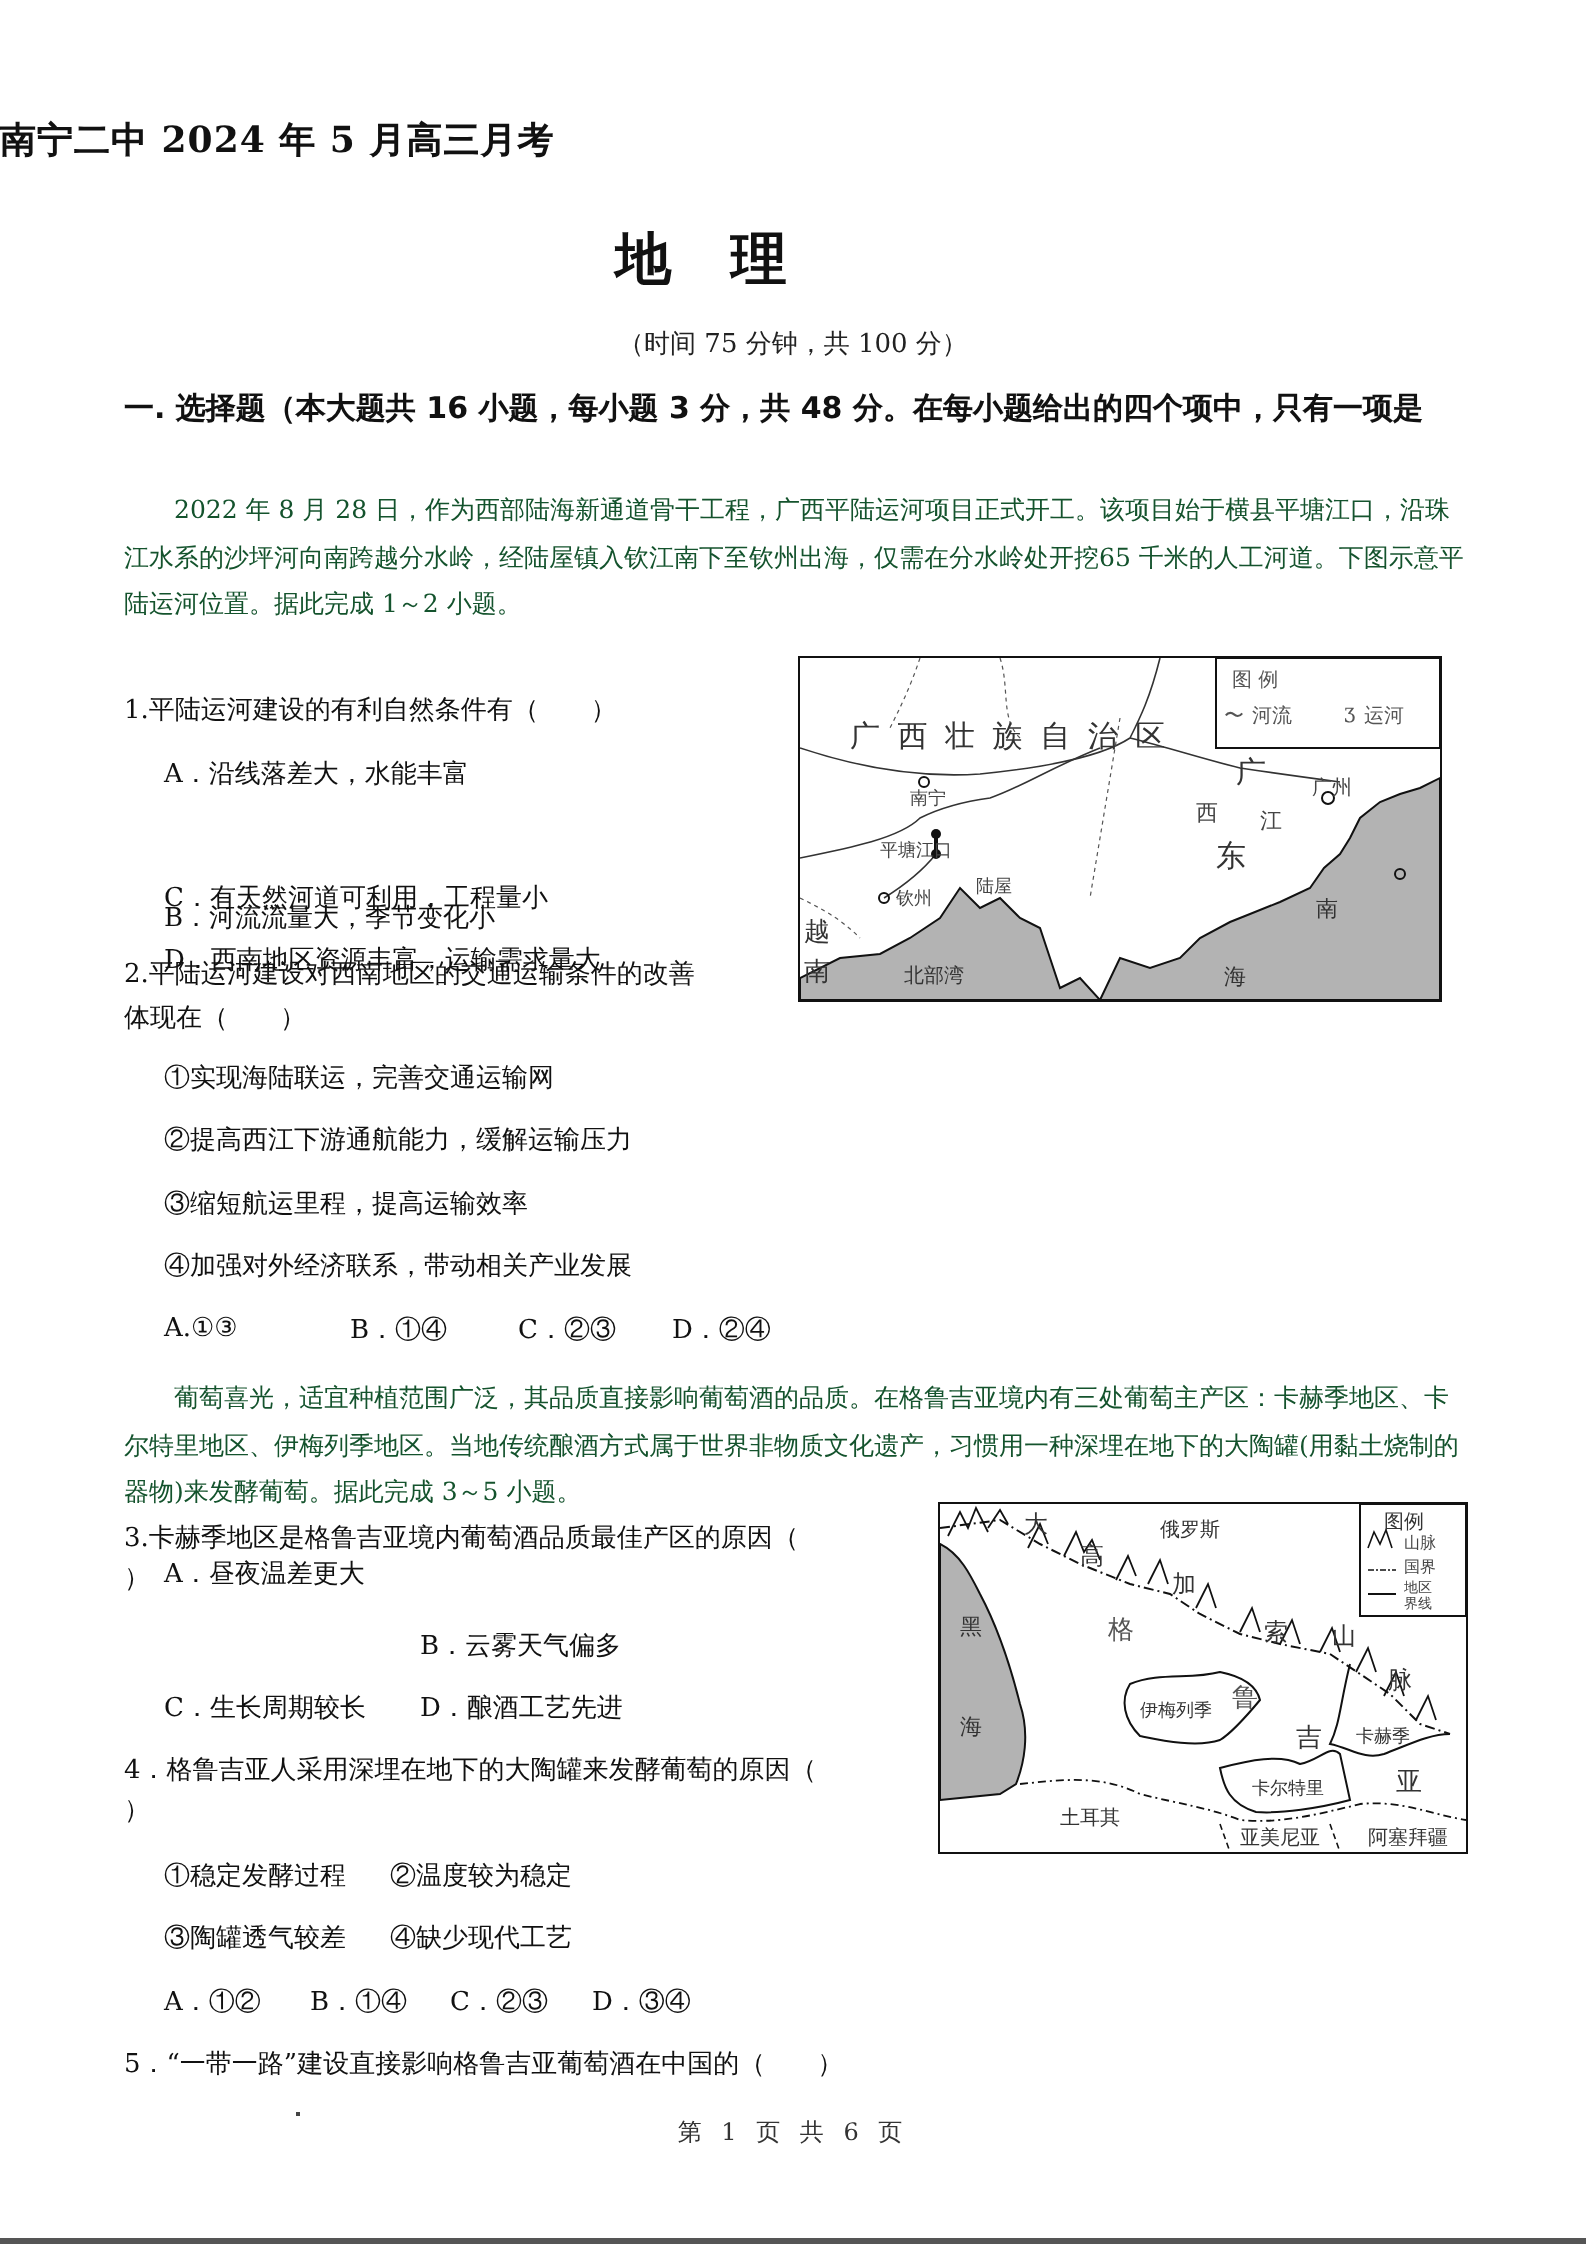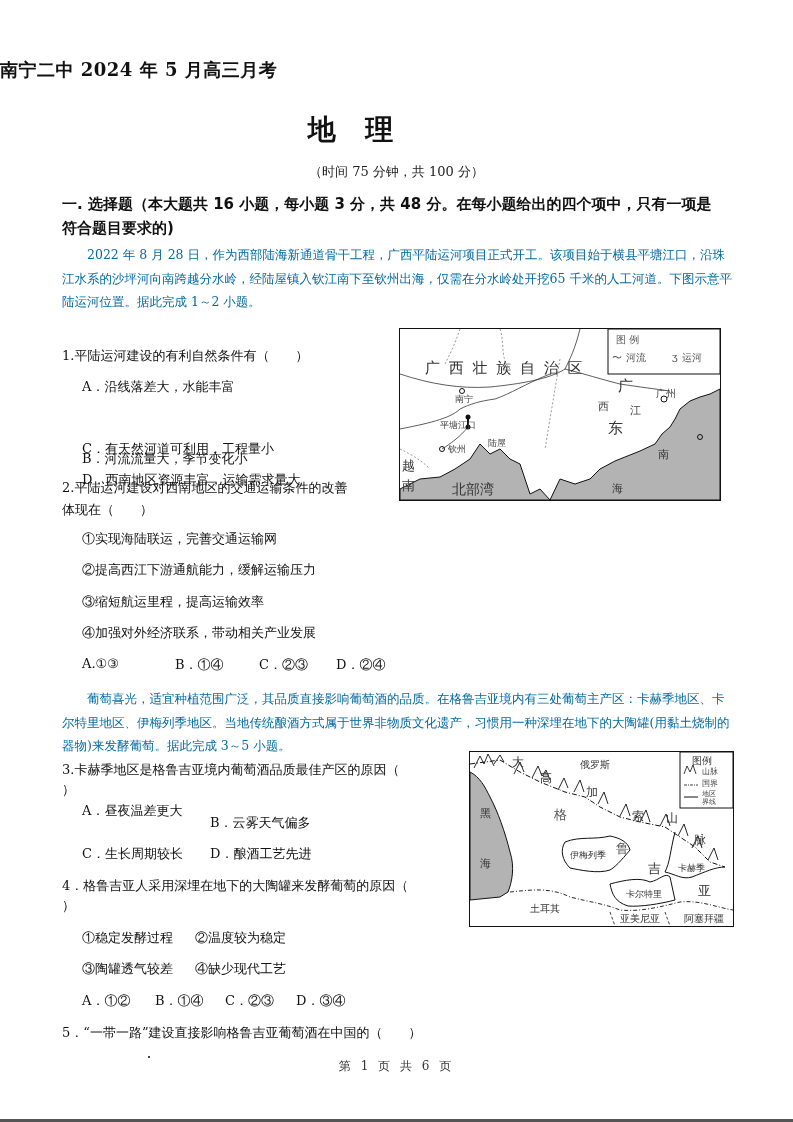--- a/index.html
+++ b/index.html
@@ -6,39 +6,38 @@
   body { width: 793px; height: 1122px; position: relative; overflow: hidden;
          font-family: "DejaVu Serif", "Liberation Serif", serif; color: #111; }
   .abs { position: absolute; }
   .title { left: 0; width: 683px; top: 58px; text-align: left; font-size: 18px; font-weight: bold;
            font-family: "DejaVu Serif", "Liberation Serif", serif; letter-spacing: 0.5px; }
   .subject { left: 0; width: 701px; top: 111px; text-align: center; font-size: 28px; font-weight: bold;
              font-family: "DejaVu Sans", "Liberation Sans", sans-serif; word-spacing: 20px; }
   .time { left: 0; width: 793px; top: 163px; text-align: center; font-size: 13px; color: #222; }
   .section { left: 62px; width: 680px; top: 192px; font-size: 15px; font-weight: bold; line-height: 24px;
              font-family: "DejaVu Sans", "Liberation Sans", sans-serif; }
-  .para { left: 62px; width: 670px; font-size: 12.5px; line-height: 23.5px; text-indent: 2em; color: #0369a1; }
+  .para { left: 62px; width: 670px; font-size: 12.5px; line-height: 23.5px; text-indent: 2em; color: #14532d; }
   .q { font-size: 13px; line-height: 20px; color: #111; }
   .opt { font-size: 13px; color: #111; }
   .map { border: 1.5px solid #111; background: #fff; overflow: hidden; }
   .map svg { display: block; }
   .footer { left: 0; width: 793px; top: 1058px; text-align: center; font-size: 12px; letter-spacing: 3px; color: #333; }
   .bottombar { left: 0; top: 1119px; width: 793px; height: 3px; background: #555; }
   .dot { left: 148px; top: 1056px; width: 2px; height: 2px; background: #444; }
 </style>
 </head>
 <body>
 
 <div class="abs title">南宁二中 2024 年 5 月高三月考</div>
 <div class="abs subject">地 理</div>
 <div class="abs time">（时间 75 分钟，共 100 分）</div>
 
 <div class="abs section">
   <div>一. 选择题（本大题共 16 小题，每小题 3 分，共 48 分。在每小题给出的四个项中，只有一项是</div>
-  <div>符合题目要求的)</div>
 </div>
 
 <div class="abs para" style="top:243px;">2022 年 8 月 28 日，作为西部陆海新通道骨干工程，广西平陆运河项目正式开工。该项目始于横县平塘江口，沿珠江水系的沙坪河向南跨越分水岭，经陆屋镇入钦江南下至钦州出海，仅需在分水岭处开挖65 千米的人工河道。下图示意平陆运河位置。据此完成 1～2 小题。</div>
 
 <div class="abs q" style="left:62px; top:346px;">1.平陆运河建设的有利自然条件有（　　）</div>
 <div class="abs opt" style="left:82px; top:378px;">A．沿线落差大，水能丰富</div>
 <div class="abs opt" style="left:82px; top:409px;margin-top:41px;">B．河流流量大，季节变化小</div>
 <div class="abs opt" style="left:82px; top:440px;">C．有天然河道可利用，工程量小</div>
 <div class="abs opt" style="left:82px; top:471px;">D．西南地区资源丰富，运输需求量大</div>
 
@@ -71,21 +70,21 @@
   <span class="abs" style="left:226px; top:22px; font-size:10px; color:#555;">河流</span>
   <span class="abs" style="left:272px; top:22px; font-size:10px; color:#555;">ʒ</span>
   <span class="abs" style="left:282px; top:22px; font-size:10px; color:#555;">运河</span>
   <span class="abs" style="left:25px; top:30px; font-size:15px; color:#333; letter-spacing:2px;">广 西 壮 族 自 治 区</span>
   <span class="abs" style="left:55px; top:64px; font-size:9px; color:#444;">南宁</span>
   <span class="abs" style="left:40px; top:90px; font-size:9px; color:#444;">平塘江口</span>
   <span class="abs" style="left:48px; top:114px; font-size:9px; color:#444;">钦州</span>
   <span class="abs" style="left:88px; top:108px; font-size:9px; color:#444;">陆屋</span>
   <span class="abs" style="left:2px; top:128px; font-size:13px; color:#333;">越</span>
   <span class="abs" style="left:2px; top:148px; font-size:13px; color:#333;">南</span>
-  <span class="abs" style="left:52px; top:152px; font-size:14px; color:#333;text-align:right;">北部湾</span>
+  <span class="abs" style="left:52px; top:152px; font-size:10px; color:#333;text-align:right;">北部湾</span>
   <span class="abs" style="left:218px; top:48px; font-size:15px; color:#333;">广</span>
   <span class="abs" style="left:208px; top:90px; font-size:15px; color:#333;">东</span>
   <span class="abs" style="left:198px; top:70px; font-size:11px; color:#444;">西</span>
   <span class="abs" style="left:230px; top:74px; font-size:11px; color:#444;">江</span>
   <span class="abs" style="left:256px; top:58px; font-size:10px; color:#444;">广州</span>
   <span class="abs" style="left:258px; top:118px; font-size:11px; color:#333;">南</span>
   <span class="abs" style="left:212px; top:152px; font-size:11px; color:#333;">海</span>
 </div>
 
 <div class="abs q" style="left:62px; top:478px; width:330px;">
@@ -100,21 +99,21 @@
 <div class="abs opt" style="left:175px; top:656px;">B．①④</div>
 <div class="abs opt" style="left:259px; top:656px;">C．②③</div>
 <div class="abs opt" style="left:336px; top:656px;">D．②④</div>
 
 <div class="abs para" style="top:687px;">葡萄喜光，适宜种植范围广泛，其品质直接影响葡萄酒的品质。在格鲁吉亚境内有三处葡萄主产区：卡赫季地区、卡尔特里地区、伊梅列季地区。当地传统酿酒方式属于世界非物质文化遗产，习惯用一种深埋在地下的大陶罐(用黏土烧制的器物)来发酵葡萄。据此完成 3～5 小题。</div>
 
 <div class="abs q" style="left:62px; top:760px; width:400px;">
   <div>3.卡赫季地区是格鲁吉亚境内葡萄酒品质最佳产区的原因（</div>
   <div>）</div>
 </div>
-<div class="abs opt" style="left:82px; top:802px;text-align:center;">A．昼夜温差更大</div>
+<div class="abs opt" style="left:82px; top:778px;text-align:center;">A．昼夜温差更大</div>
 <div class="abs opt" style="left:210px; top:814px;">B．云雾天气偏多</div>
 <div class="abs opt" style="left:82px; top:845px;">C．生长周期较长</div>
 <div class="abs opt" style="left:210px; top:845px;">D．酿酒工艺先进</div>
 
 <div class="abs map" style="left:469px; top:751px; width:263px; height:174px;">
   <svg width="263" height="174" viewBox="0 0 263 174">
 
     <path d="M0,20 C10,25 15,35 20,45 C28,60 35,80 40,100 C45,115 42,130 38,140 L30,145 L0,148 Z" fill="#b3b3b3" stroke="#111" stroke-width="1"></path>
 
     <path d="M0,12 L30,8 L50,20 L70,30 L95,40 L115,45 L130,55 L150,65 L170,70 L195,75 L210,85 L225,95 L240,110 L255,115" fill="none" stroke="#111" stroke-width="1" stroke-dasharray="5,2,1,2"></path>

